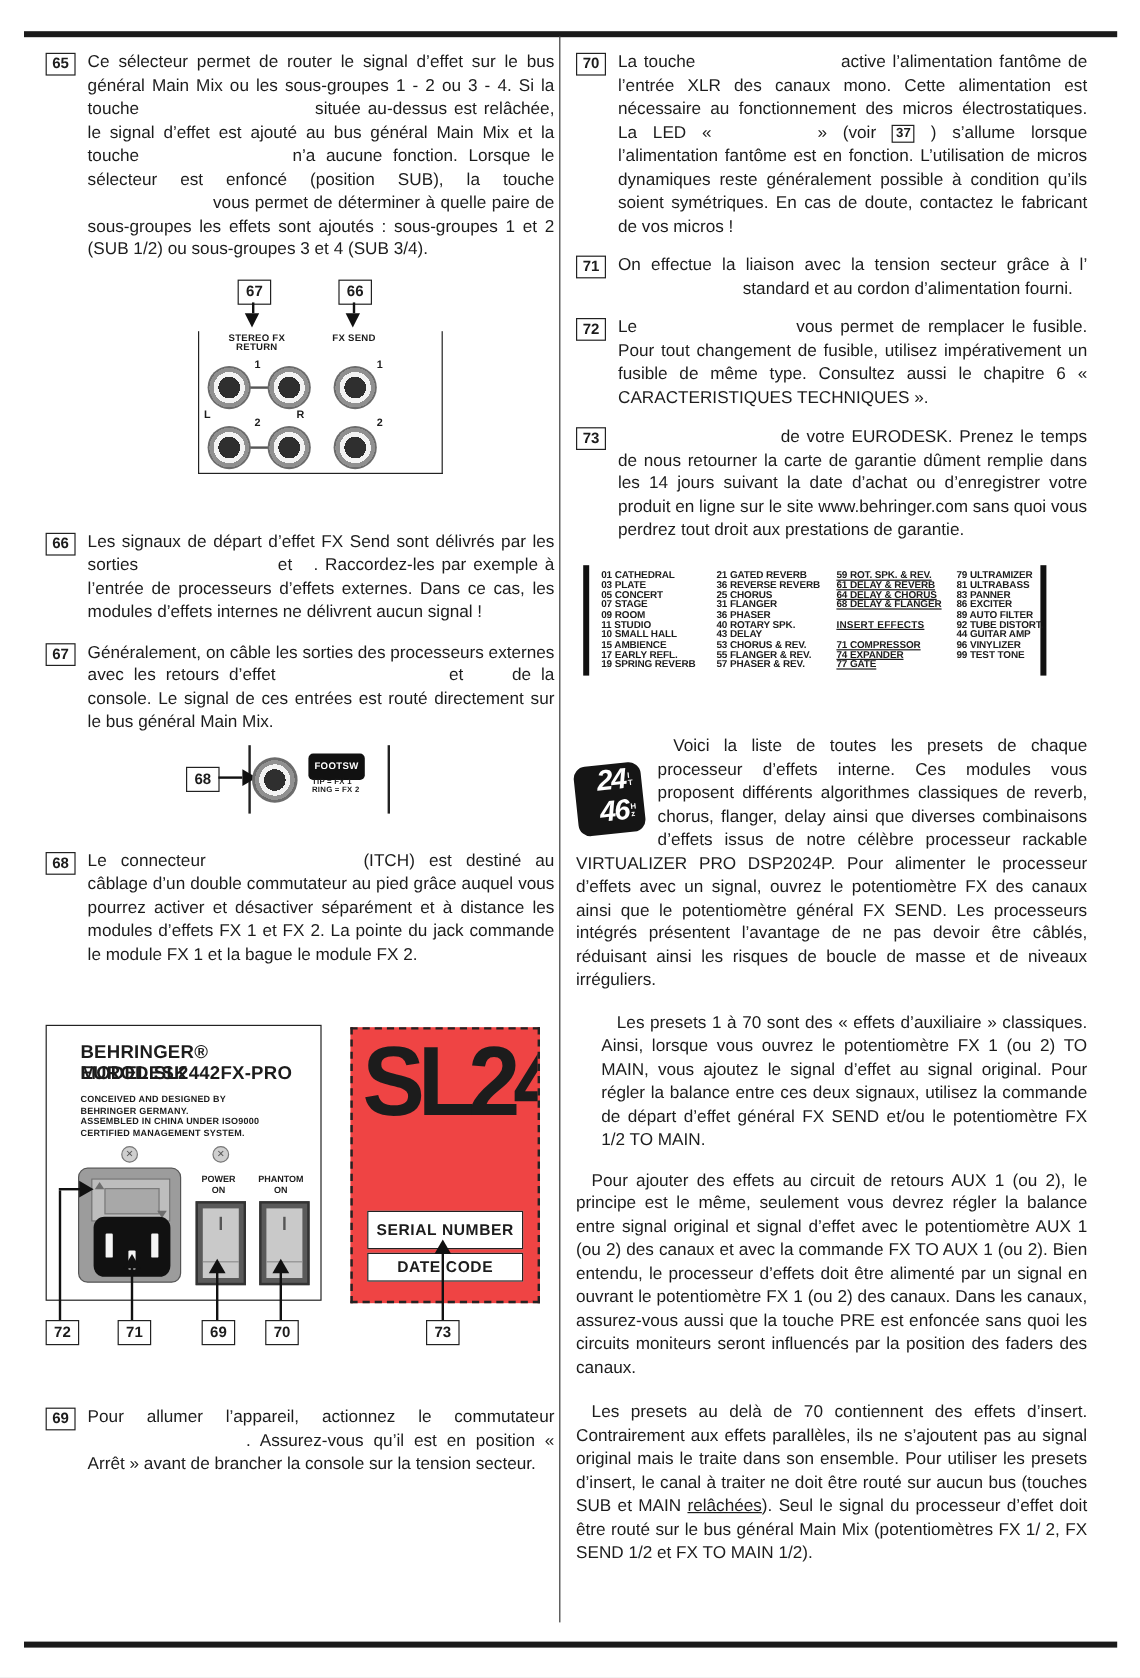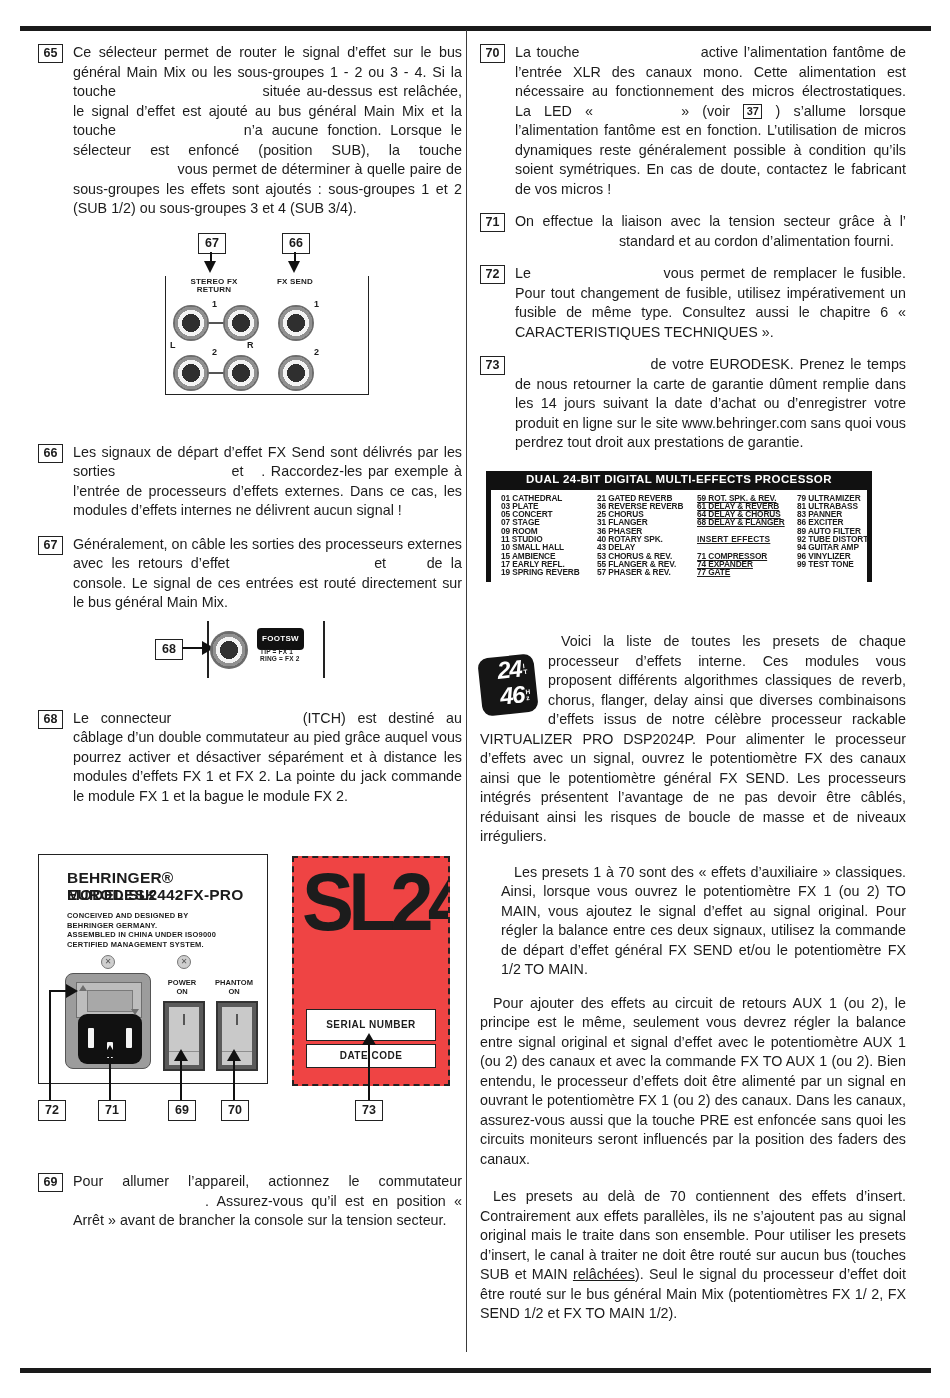--- a/index.html
+++ b/index.html
@@ -75,21 +75,21 @@
          border-right:4px solid transparent;border-bottom:6px solid #6e6e6e;}
   .tri-d{position:absolute;right:2px;bottom:2px;width:0;height:0;border-left:4px solid transparent;
          border-right:4px solid transparent;border-top:6px solid #6e6e6e;}
   .iec-socket{position:absolute;left:12px;top:40px;width:64px;height:50px;background:#111;border-radius:9px;}
   .prong{position:absolute;background:#f5f5f5;border-radius:1px;}
   .sw-label{position:absolute;font-size:7.5px;font-weight:700;line-height:8.6px;text-align:center;width:46px;}
   .rocker{position:absolute;top:146px;width:38px;height:66px;background:#5a5a5a;border:2px solid #333;}
   .rocker-in{position:absolute;left:4px;top:4px;right:4px;bottom:4px;background:#c9c9c9;}
   .rocker-in:before{content:"";position:absolute;left:50%;top:7px;width:2px;height:11px;background:#555;margin-left:-1px;}
   .rocker-in:after{content:"";position:absolute;left:0;right:0;bottom:13px;height:1.5px;background:#8e8e8e;}
-  .idbox{position:absolute;border:1.5px solid #222;font-size:10px;font-weight:600;letter-spacing:.5px;
+  .idbox{position:absolute;border:1.5px solid #222;font-size:13px;font-weight:600;letter-spacing:.5px;
          display:flex;align-items:center;justify-content:center;background:#fff;}
   .biglogo{position:absolute;left:8px;top:4px;font-size:82px;font-weight:900;letter-spacing:-6px;
            line-height:80px;white-space:nowrap;transform:scaleX(.95);transform-origin:left;}
 
   
   .fx-table{margin-left:6px;width:386px;border-left:5px solid #111;border-right:5px solid #111;background:#fff;box-sizing:border-box;}
   .fx-header{height:19px;background:#111;color:#fff;display:flex;align-items:center;justify-content:center;
              font-size:11.5px;font-weight:700;letter-spacing:.4px;}
   .fx-body{display:flex;padding:4px 4px 6px 10px;}
   .fx-col{flex:0 0 auto;}
@@ -284,21 +284,20 @@
         </div>
       </div>
     <div class="mt13">
         <div class="num-item">
           <span class="inum">73</span>
           <div class="ibody"><span class="gap" style="width: 130px;"></span> de votre EURODESK. Prenez le temps de nous retourner la carte de garantie dûment remplie dans les 14 jours suivant la date d’achat ou d’enregistrer votre produit en ligne sur le site www.behringer.com sans quoi vous perdrez tout droit aux prestations de garantie.</div>
         </div>
       </div>
 
     <div class="fx-table mt18">
-      <div class="fx-header">DUAL 24-BIT DIGITAL MULTI-EFFECTS PROCESSOR</div>
       <div class="fx-body">
         <div class="fx-col fx-col0">
             <div class="fx-entry">01 CATHEDRAL</div>
             <div class="fx-entry">03 PLATE</div>
             <div class="fx-entry">05 CONCERT</div>
             <div class="fx-entry">07 STAGE</div>
             <div class="fx-entry">09 ROOM</div>
             <div class="fx-entry">11 STUDIO</div>
             <div class="fx-entry">10 SMALL HALL</div>
             <div class="fx-entry">15 AMBIENCE</div>
@@ -329,21 +328,21 @@
             <div class="fx-entry">74 EXPANDER</div>
             <div class="fx-entry">77 GATE</div>
           </div>
         <div class="fx-col fx-col3">
             <div class="fx-entry">79 ULTRAMIZER</div>
             <div class="fx-entry">81 ULTRABASS</div>
             <div class="fx-entry">83 PANNER</div>
             <div class="fx-entry">86 EXCITER</div>
             <div class="fx-entry">89 AUTO FILTER</div>
             <div class="fx-entry">92 TUBE DISTORT.</div>
-            <div class="fx-entry">94 GUITAR AMP</div>
+            <div class="fx-entry">44 GUITAR AMP</div>
             <div class="fx-entry">96 VINYLIZER</div>
             <div class="fx-entry">99 TEST TONE</div>
           </div>
       </div>
     </div>
 
     <div class="para indent mt50"><div class="badge24">
           <div class="brow">
             <span class="bnum">24</span>
             <span class="bsub">B<br>I<br>T</span>

